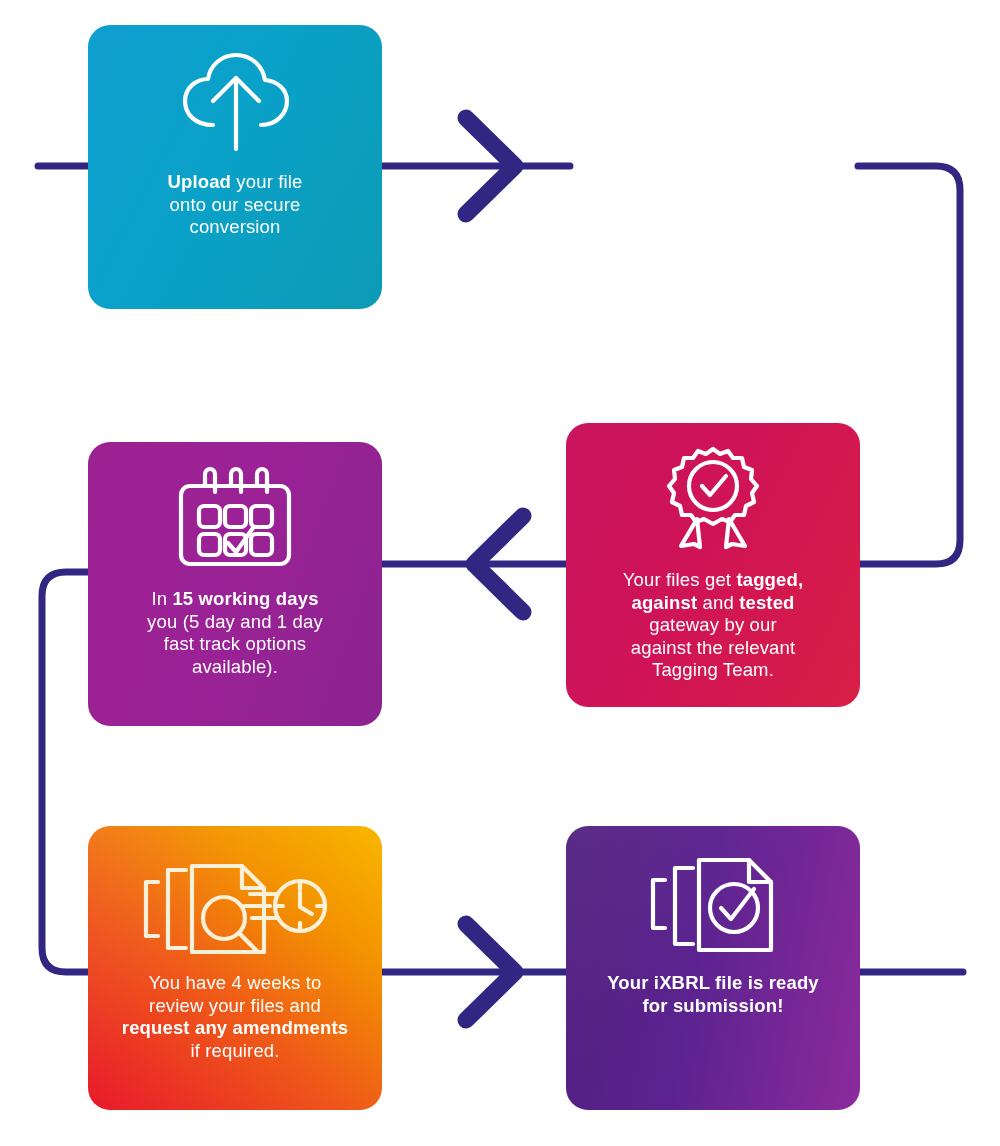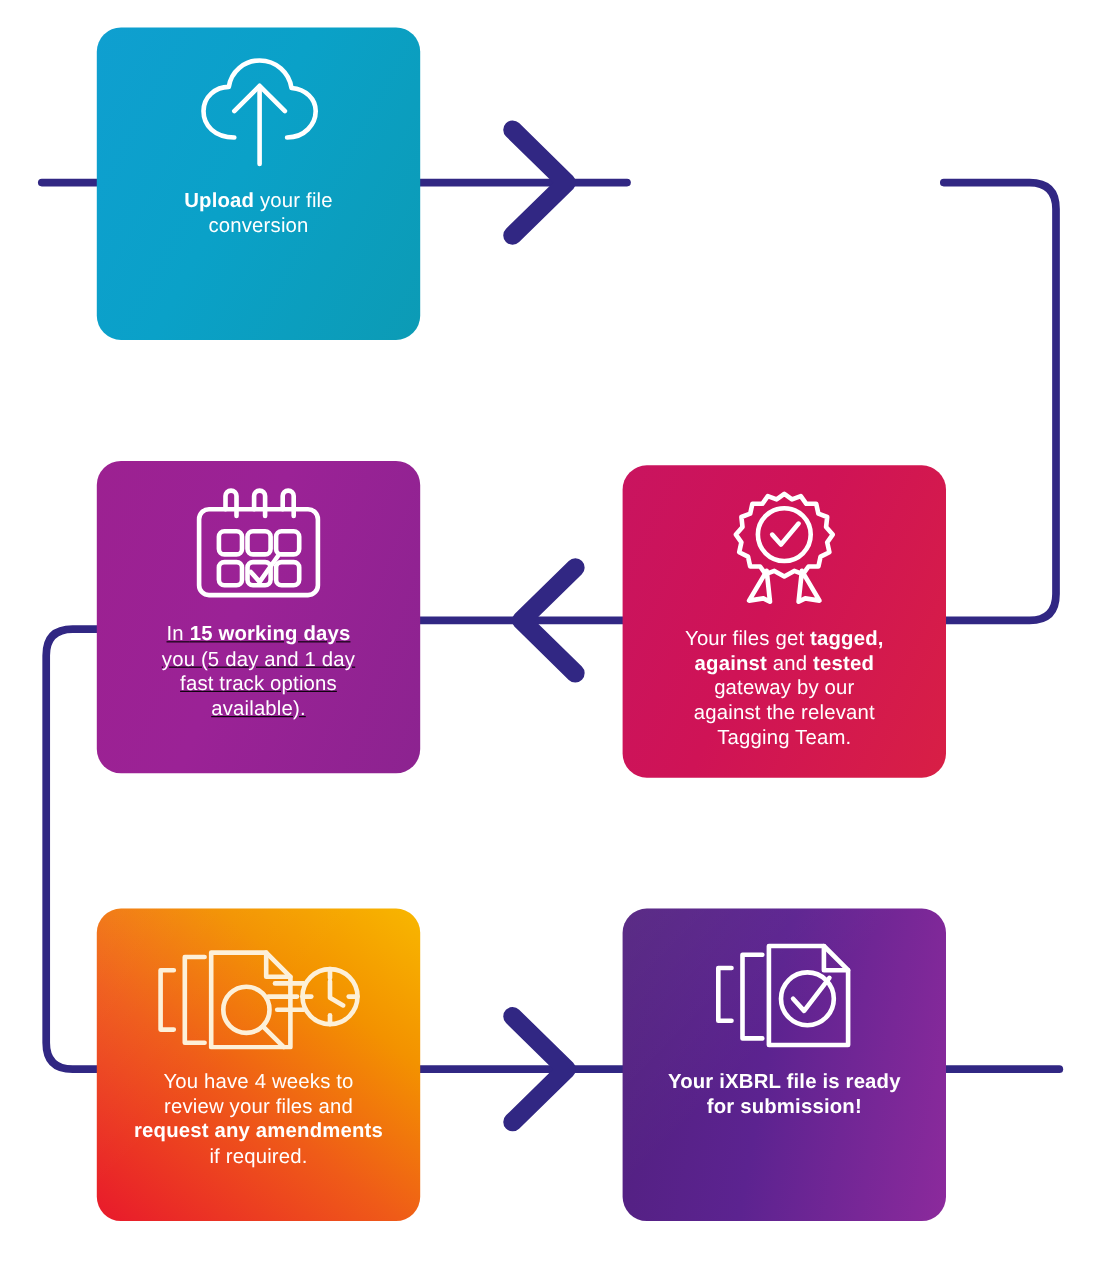--- a/index.html
+++ b/index.html
@@ -69,23 +69,22 @@
   
   #card-upload {
     left: 88px;  top: 25px;
     background: linear-gradient(118deg, #0f9fd0 0%, #0aa1c8 45%, #0c9bb5 100%);
   }
   #card-details {
     left: 566px; top: 25px;
     background: linear-gradient(115deg, #07a092 0%, #12a785 45%, #2eb561 100%);
   }
   #card-timeline {
-    left: 88px;  top: 419px;
+    left: 88px;  top: 442px;
     background: linear-gradient(110deg, #9c2191 0%, #9b2296 45%, #8c2390 100%);
-    text-decoration: underline;
   }
   #card-tagging {
     left: 566px; top: 423px;
     background: linear-gradient(115deg, #c9145f 0%, #cf1356 45%, #d81f45 100%);
   }
   #card-review {
     left: 88px;  top: 826px;
     background: linear-gradient(38deg, #e8192c 0%, #ef5b18 42%, #f39200 72%, #f8b700 100%);
   }
   #card-ready {
@@ -137,20 +136,21 @@
         <g fill="none" stroke="#ffffff" stroke-width="4.2" stroke-linecap="round" stroke-linejoin="round">
           <path d="M40 76 C22 76 12 65 12 52 C12 39 23 30 35 30 C37 16 49 6 63 6
                    C78 6 90 17 92 31 C105 32 114 41 114 52 C114 64 104 76 88 76"></path>
           <line x1="63" y1="30" x2="63" y2="100"></line>
           <polyline points="40,52 63,29 86,52"></polyline>
         </g>
       </svg>
     </div>
     <div class="card-text">
         <div><b>Upload</b> your file</div>
+        <div>onto our secure</div>
         <div>conversion</div>
       </div>
   </div>
 
 
   <div class="card" id="card-timeline">
     <div class="card-icon">
       <svg width="136" height="106" viewBox="0 0 136 106">
         <g fill="none" stroke="#ffffff" stroke-width="4.2" stroke-linecap="round" stroke-linejoin="round">
 

